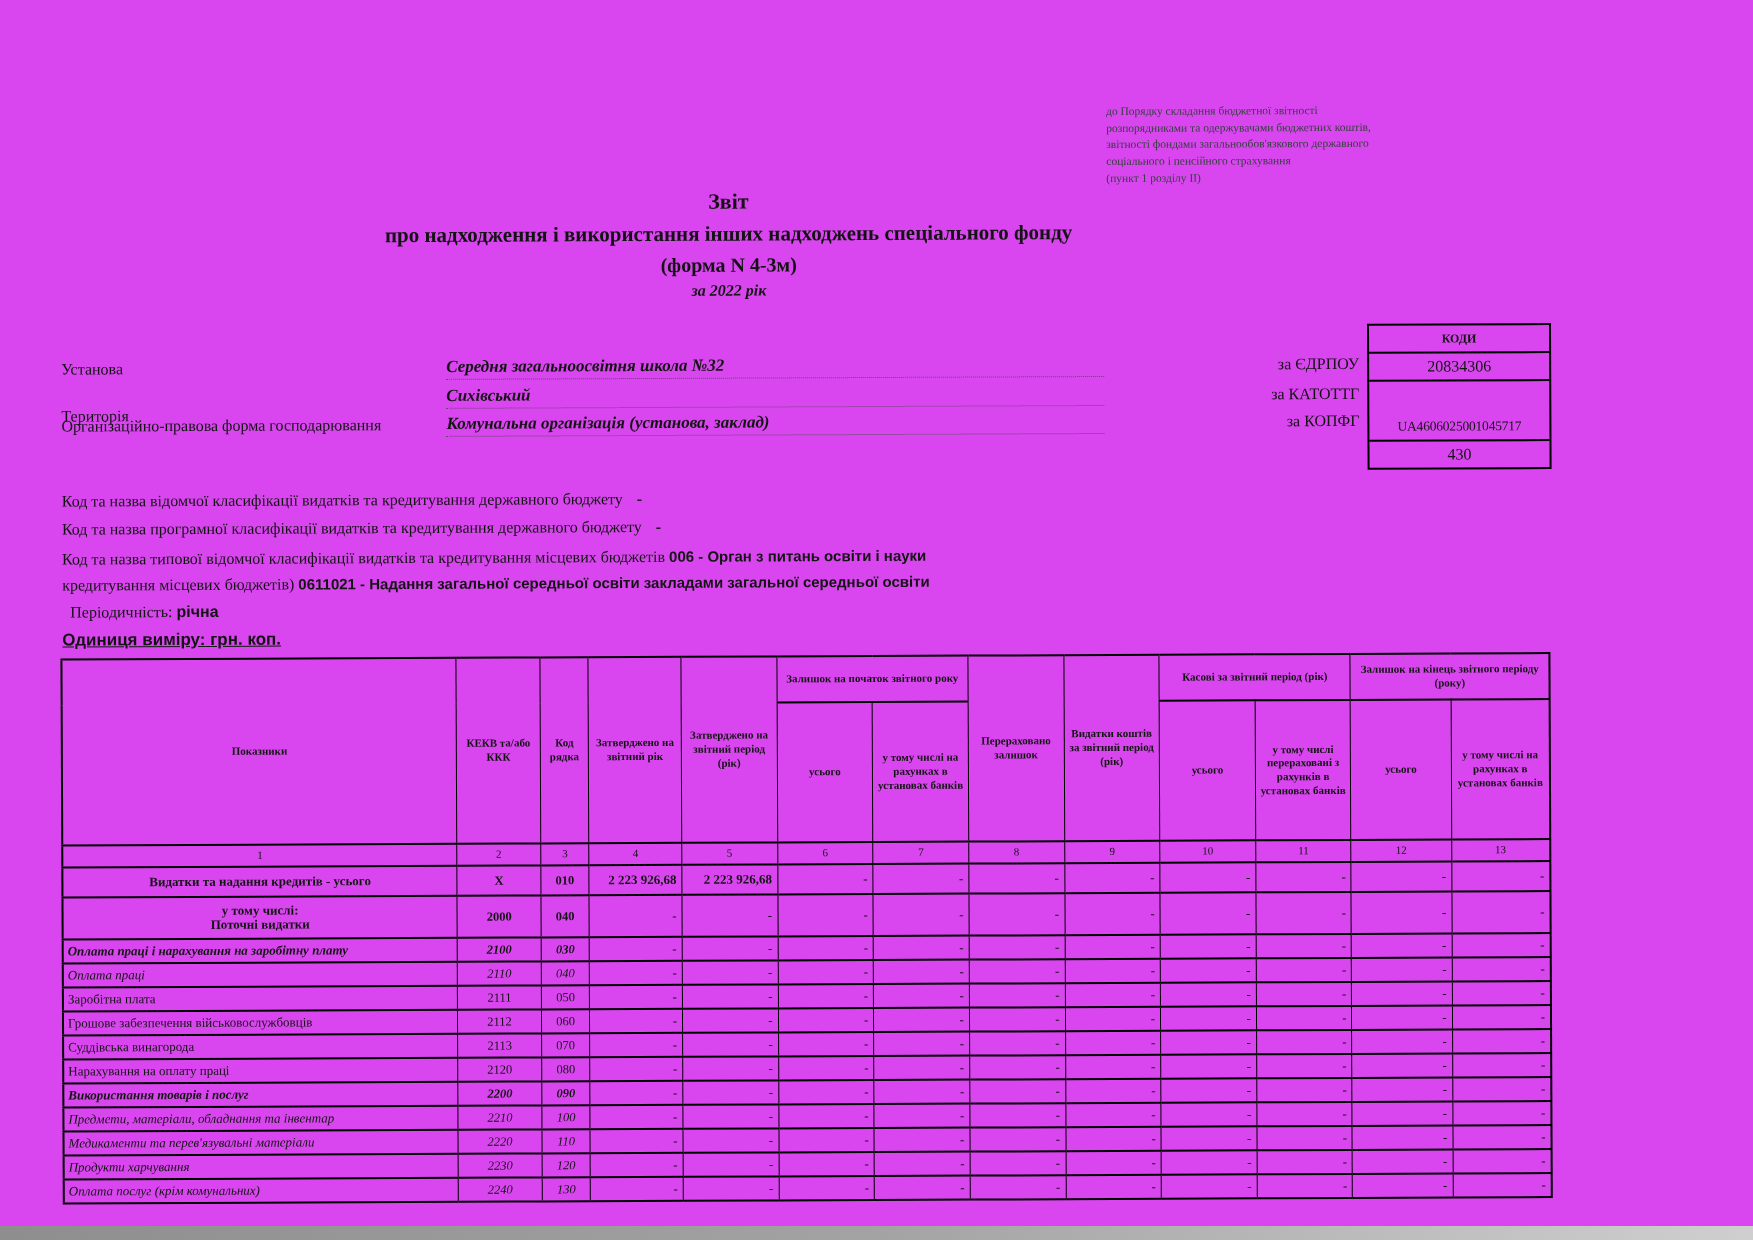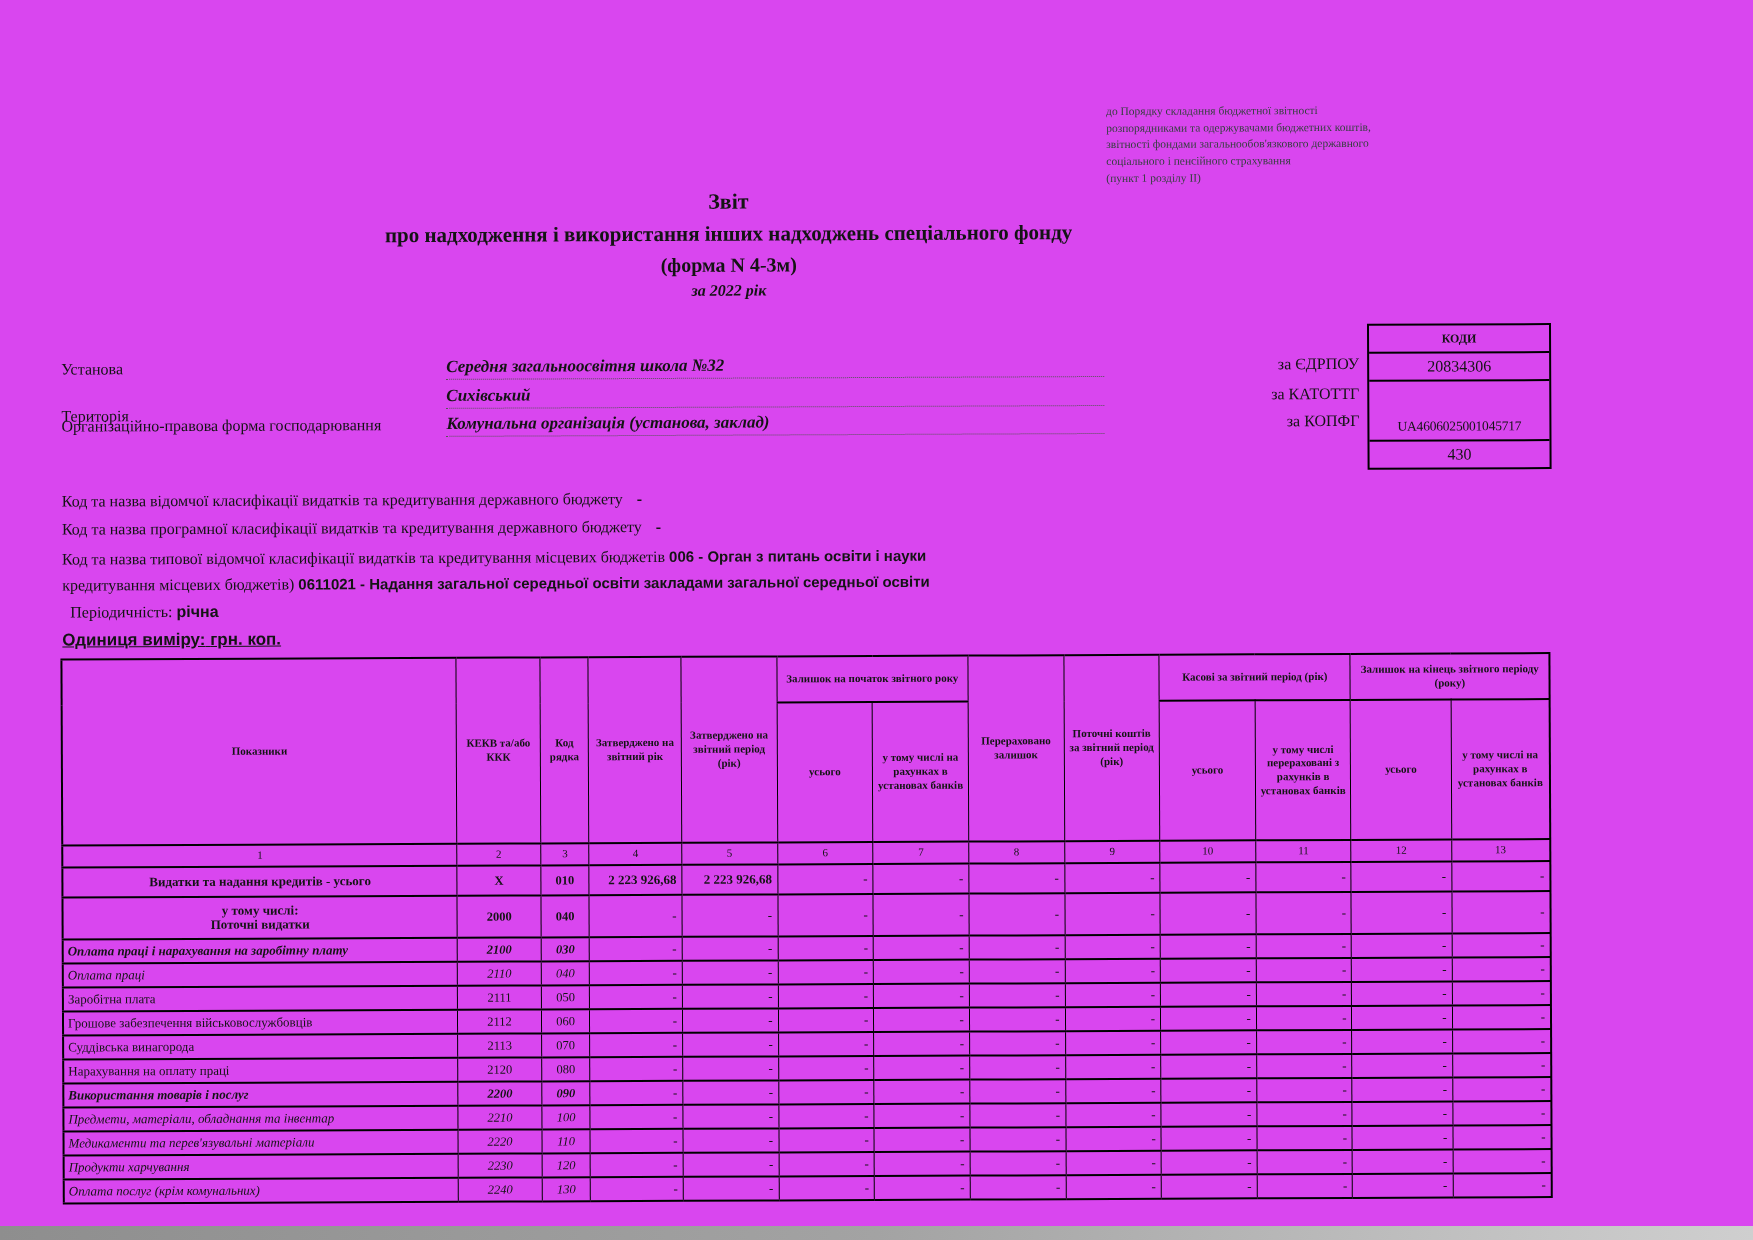--- a/index.html
+++ b/index.html
@@ -154,21 +154,21 @@
     </colgroup>
     <thead>
       <tr class="h1">
         <td rowspan="2">Показники</td>
         <td rowspan="2">КЕКВ та/або ККК</td>
         <td rowspan="2">Код рядка</td>
         <td rowspan="2">Затверджено на звітний рік</td>
         <td rowspan="2">Затверджено на звітний період (рік)</td>
         <td colspan="2" class="grp">Залишок на початок звітного року</td>
         <td rowspan="2">Перераховано залишок</td>
-        <td rowspan="2">Поточні коштів за звітний період (рік)</td>
+        <td rowspan="2">Видатки коштів за звітний період (рік)</td>
         <td colspan="2" class="grp">Касові за звітний період (рік)</td>
         <td colspan="2" class="grp">Залишок на кінець звітного періоду (року)</td>
       </tr>
       <tr class="h2">
         <td>усього</td>
         <td>у тому числі на рахунках в установах банків</td>
         <td>усього</td>
         <td>у тому числі перераховані з рахунків в установах банків</td>
         <td>усього</td>
         <td>у тому числі на рахунках в установах банків</td>

